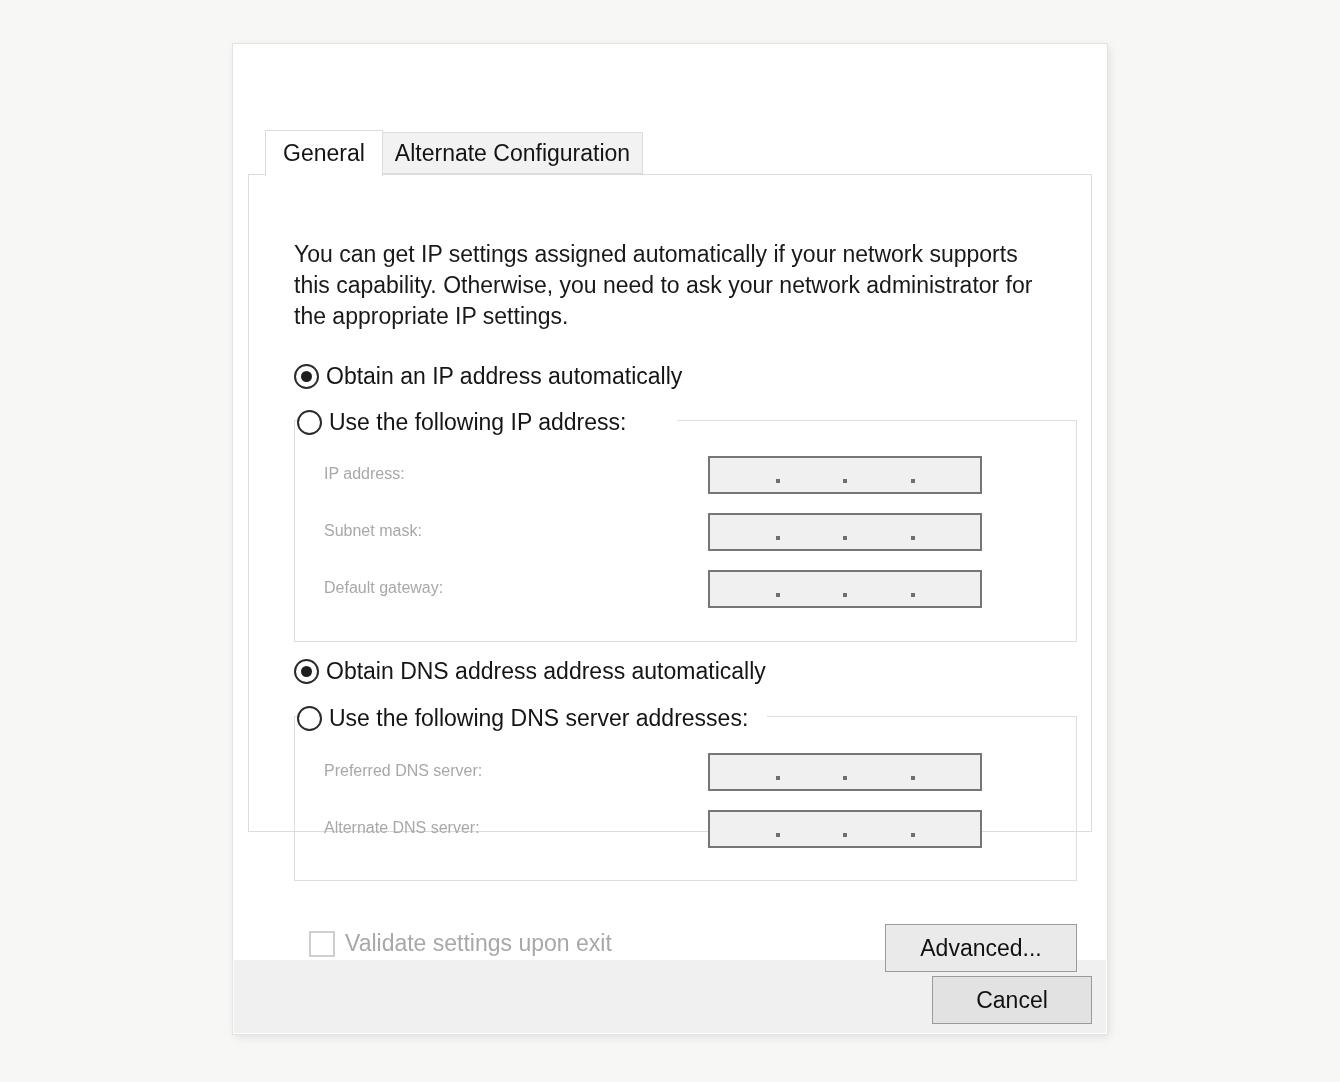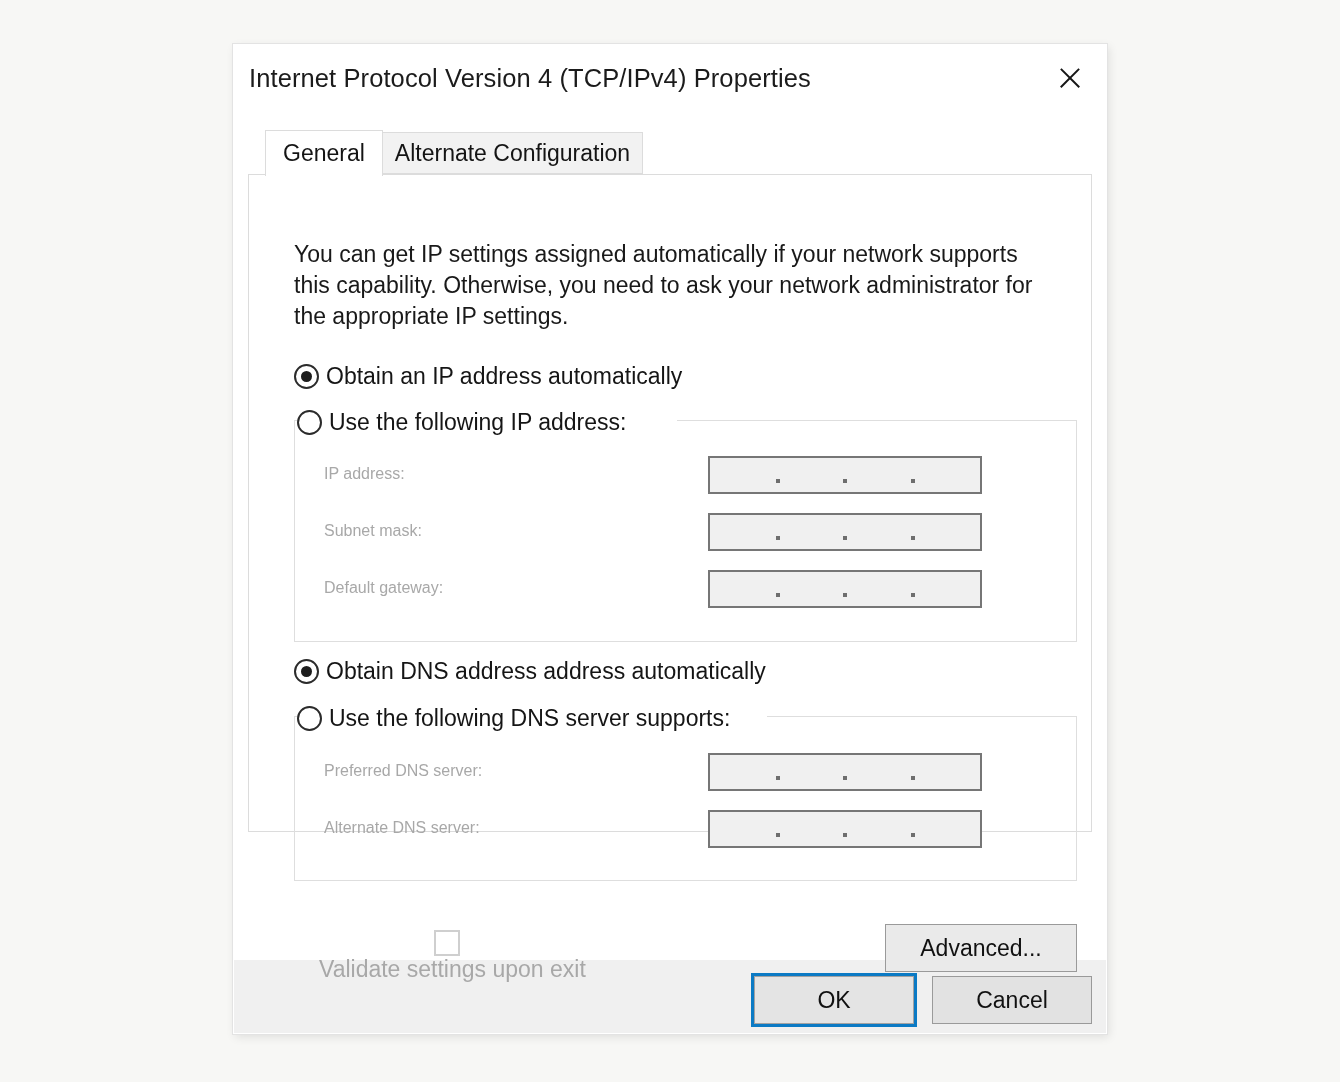--- a/index.html
+++ b/index.html
@@ -216,21 +216,20 @@
     background: #6e6e6e;
   }
   .ipseg:last-child .ipdot { display: none; }
 
   
   .checkbox-row {
     position: absolute;
     display: flex;
     align-items: center;
     white-space: nowrap;
-    flex-direction: column;
   }
   .checkbox {
     width: 26px;
     height: 26px;
     border: 2px solid #cfcfcf;
     background: #ffffff;
     box-sizing: border-box;
     flex: none;
   }
   .checkbox-label {
@@ -294,26 +293,20 @@
     width: 170px;
     height: 62px;
     pointer-events: none;
   }
 </style>
 </head>
 <body>
 
 <div class="dialog">
 
-  <div class="titlebar">
-    <div class="titlebar-text">Internet Protocol Version 4 (TCP/IPv4) Properties</div>
-    <div class="close-btn" title="Close">
-      <span class="close-x"></span>
-    </div>
-  </div>
 
   <div class="tabstrip">
     <div class="tab active">General</div>
     <div class="tab inactive">Alternate Configuration</div>
   </div>
 
   <div class="panel">
 
     <div class="intro">You can get IP settings assigned automatically if your network supports this capability. Otherwise, you need to ask your network administrator for the appropriate IP settings.</div>
 
@@ -375,21 +368,21 @@
     <div class="radio-row" style="left:45px; top:483px;">
       <span class="radio checked"></span>
       <span class="radio-label">Obtain DNS address address automatically</span>
     </div>
 
     <div class="groupbox" style="left:45px; top:541px; width:783px; height:165px;"></div>
     <div class="legend-mask" style="left:48px; top:539px; width:470px;"></div>
 
     <div class="radio-row" style="left:48px; top:530px;">
       <span class="radio"></span>
-      <span class="radio-label">Use the following DNS server supports:</span>
+      <span class="radio-label">Use the following DNS server addresses:</span>
     </div>
 
     <div class="field-label" style="left:75px; top:587px;">Preferred DNS server:</div>
     <div class="ipbox" style="left:459px; top:578px;">
       <span class="ipseg">
           <i class="ipdot"></i>
         </span>
       <span class="ipseg">
           <i class="ipdot"></i>
         </span>
@@ -415,20 +408,19 @@
 
     <div class="checkbox-row" style="left:60px; top:755px;">
       <span class="checkbox"></span>
       <span class="checkbox-label">Validate settings upon exit</span>
     </div>
 
     <div class="btn btn-advanced">Advanced...</div>
   </div>
 
   <div class="footer"></div>
-  <div class="btn btn-ok">OK</div>
   <div class="btn btn-cancel">Cancel</div>
 </div>
 
 <svg class="arrow" viewBox="0 0 170 62">
   <path d="M 12 31 L 166 31" stroke="#1c1c1c" stroke-width="7" fill="none"></path>
   <path d="M 48 4 L 11 31 L 48 58" stroke="#1c1c1c" stroke-width="8" fill="none" stroke-linecap="square" stroke-linejoin="miter"></path>
 </svg>
 
 </body></html>

